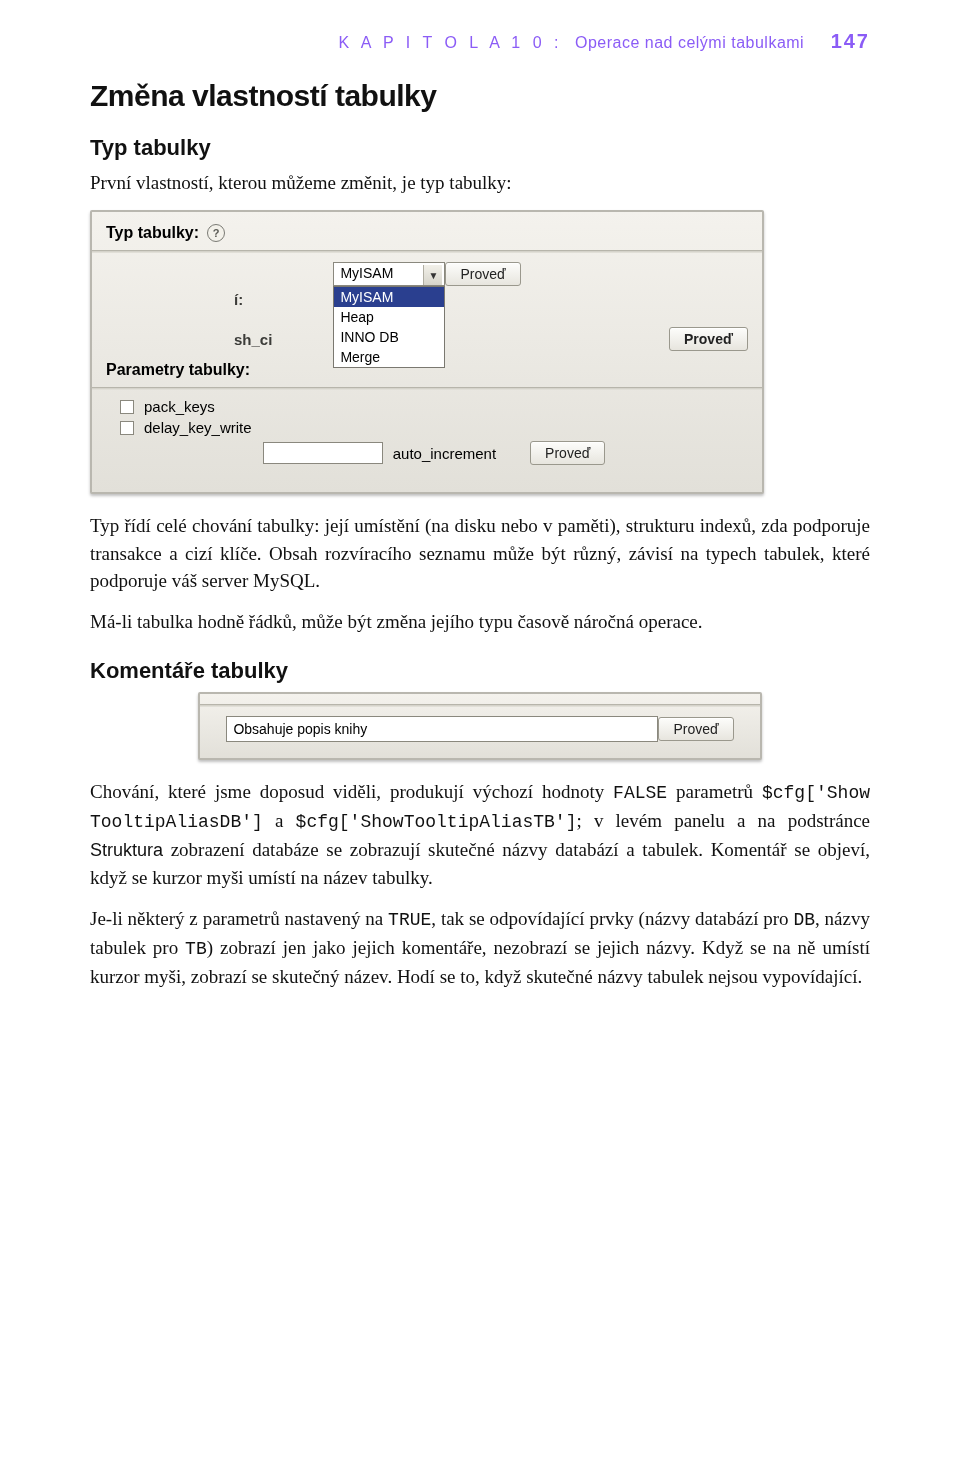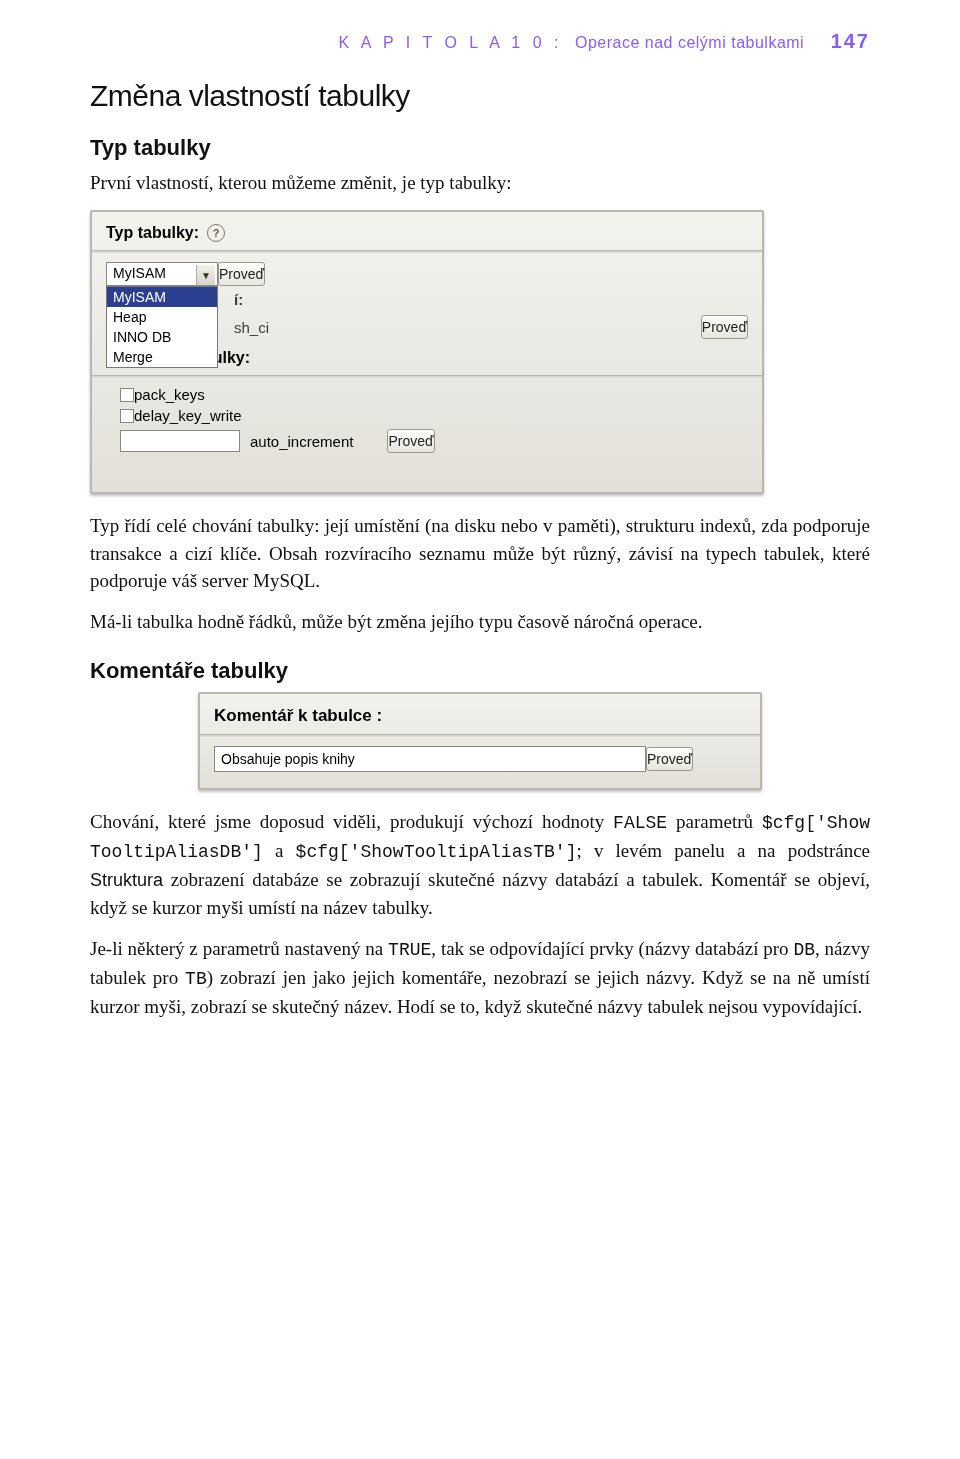--- a/index.html
+++ b/index.html
@@ -26,21 +26,21 @@
     margin-bottom: 26px;
   }
   .runhead .pagenum {
     font-weight: 700;
     letter-spacing: 2px;
     margin-left: 18px;
     font-size: 20px;
   }
   .h1 {
     font-family: "Myriad Pro", "Segoe UI", Arial, sans-serif;
-    font-weight: 400;
+    font-weight: 700;
     font-size: 30px;
     margin: 18px 0 12px 0;
     letter-spacing: -0.5px;
   }
   .h2 {
     font-family: "Myriad Pro", "Segoe UI", Arial, sans-serif;
     font-weight: 800;
     font-size: 22px;
     margin: 22px 0 8px 0;
   }
@@ -89,29 +89,29 @@
   }
   .panel .divider {
     height: 2px;
     margin: 2px -14px 6px -14px;
     background: linear-gradient(180deg, #cfcdc4 0%, #e7e5de 100%);
     border-top: 1px solid #b7b5ab;
   }
   .panel-row {
     display: flex;
     align-items: center;
-    justify-content: flex-start;
+    justify-content: center;
     padding: 3px 0;
   }
   .win-btn {
     display: inline-block;
     background: linear-gradient(180deg, #fdfdfb 0%, #e7e5de 100%);
     border: 1px solid #9a988d;
     border-radius: 3px;
-    padding: 3px 0;
+    padding: 3px 14px;
     font-family: Tahoma, Verdana, sans-serif;
     font-size: 14px;
     color: #222;
     box-shadow: inset 0 1px 0 #fff;
     cursor: pointer;
   }
   .combo-wrap {
     position: relative;
     display: inline-block;
   }
@@ -163,20 +163,21 @@
     font-size: 15px;
     white-space: nowrap;
   }
   .panel .bg-row {
     position: relative;
     height: 22px;
   }
   .chk-row {
     display: flex;
     align-items: center;
+    gap: 10px;
     padding: 2px 0 2px 14px;
     font-size: 15px;
   }
   .chk {
     width: 14px; height: 14px;
     box-sizing: border-box;
     border: 1px solid #8a887e;
     background: #fff;
     display: inline-block;
     cursor: pointer;
@@ -235,21 +236,21 @@
             <div class="opt">INNO DB</div>
             <div class="opt">Merge</div>
           </div>
         </div>
         <span class="win-btn">Proveď</span>
       </div>
 
       <div class="bg-row" style="margin-top:2px;">
         <span class="bg-text" style="font-weight:700; left:128px;">í:</span>
       </div>
-      <div class="panel-row bg-row" style="margin-top:0;">
+      <div class="panel-row bg-row" style="margin-top:12px;font-weight:bold;">
         <span class="bg-text" style="left:128px;">sh_ci</span>
         <span class="win-btn" style="margin-left:auto;">Proveď</span>
       </div>
 
       <div class="title-row" style="margin-top:4px;">
         <span>Parametry tabulky:</span>
       </div>
       <div class="divider"></div>
 
       <div class="chk-row">
@@ -270,23 +271,20 @@
     </div>
   </div>
 
   <p class="body">Typ řídí celé chování tabulky: její umístění (na disku nebo v paměti), strukturu indexů, zda podporuje transakce a cizí klíče. Obsah rozvíracího seznamu může být různý, závisí na typech tabulek, které podporuje váš server MySQL.</p>
   <p class="body">Má-li tabulka hodně řádků, může být změna jejího typu časově náročná operace.</p>
 
   <div class="h2">Komentáře tabulky</div>
 
   <div class="panel comment" style="width:560px; margin-left:auto; margin-right:auto;">
     <div class="panel-inner">
-      <div class="title-row">
-        <span>Komentář k tabulce :</span>
-      </div>
       <div class="divider"></div>
       <div class="panel-row">
         <input class="textin wide" type="text" value="Obsahuje popis knihy" style="">
         <span class="win-btn">Proveď</span>
       </div>
     </div>
   </div>
 
   <p class="body">
     <span>Chování, které jsme doposud viděli, produkují výchozí hodnoty </span><span class="code">FALSE</span><span> parametrů </span><span class="code">$cfg['Show TooltipAliasDB']</span><span> a </span><span class="code">$cfg['ShowTooltipAliasTB']</span><span>; v levém panelu a na podstránce </span><span class="sans-span">Struktura</span><span> zobrazení databáze se zobrazují skutečné názvy databází a tabulek. Komentář se objeví, když se kurzor myši umístí na název tabulky.</span>

